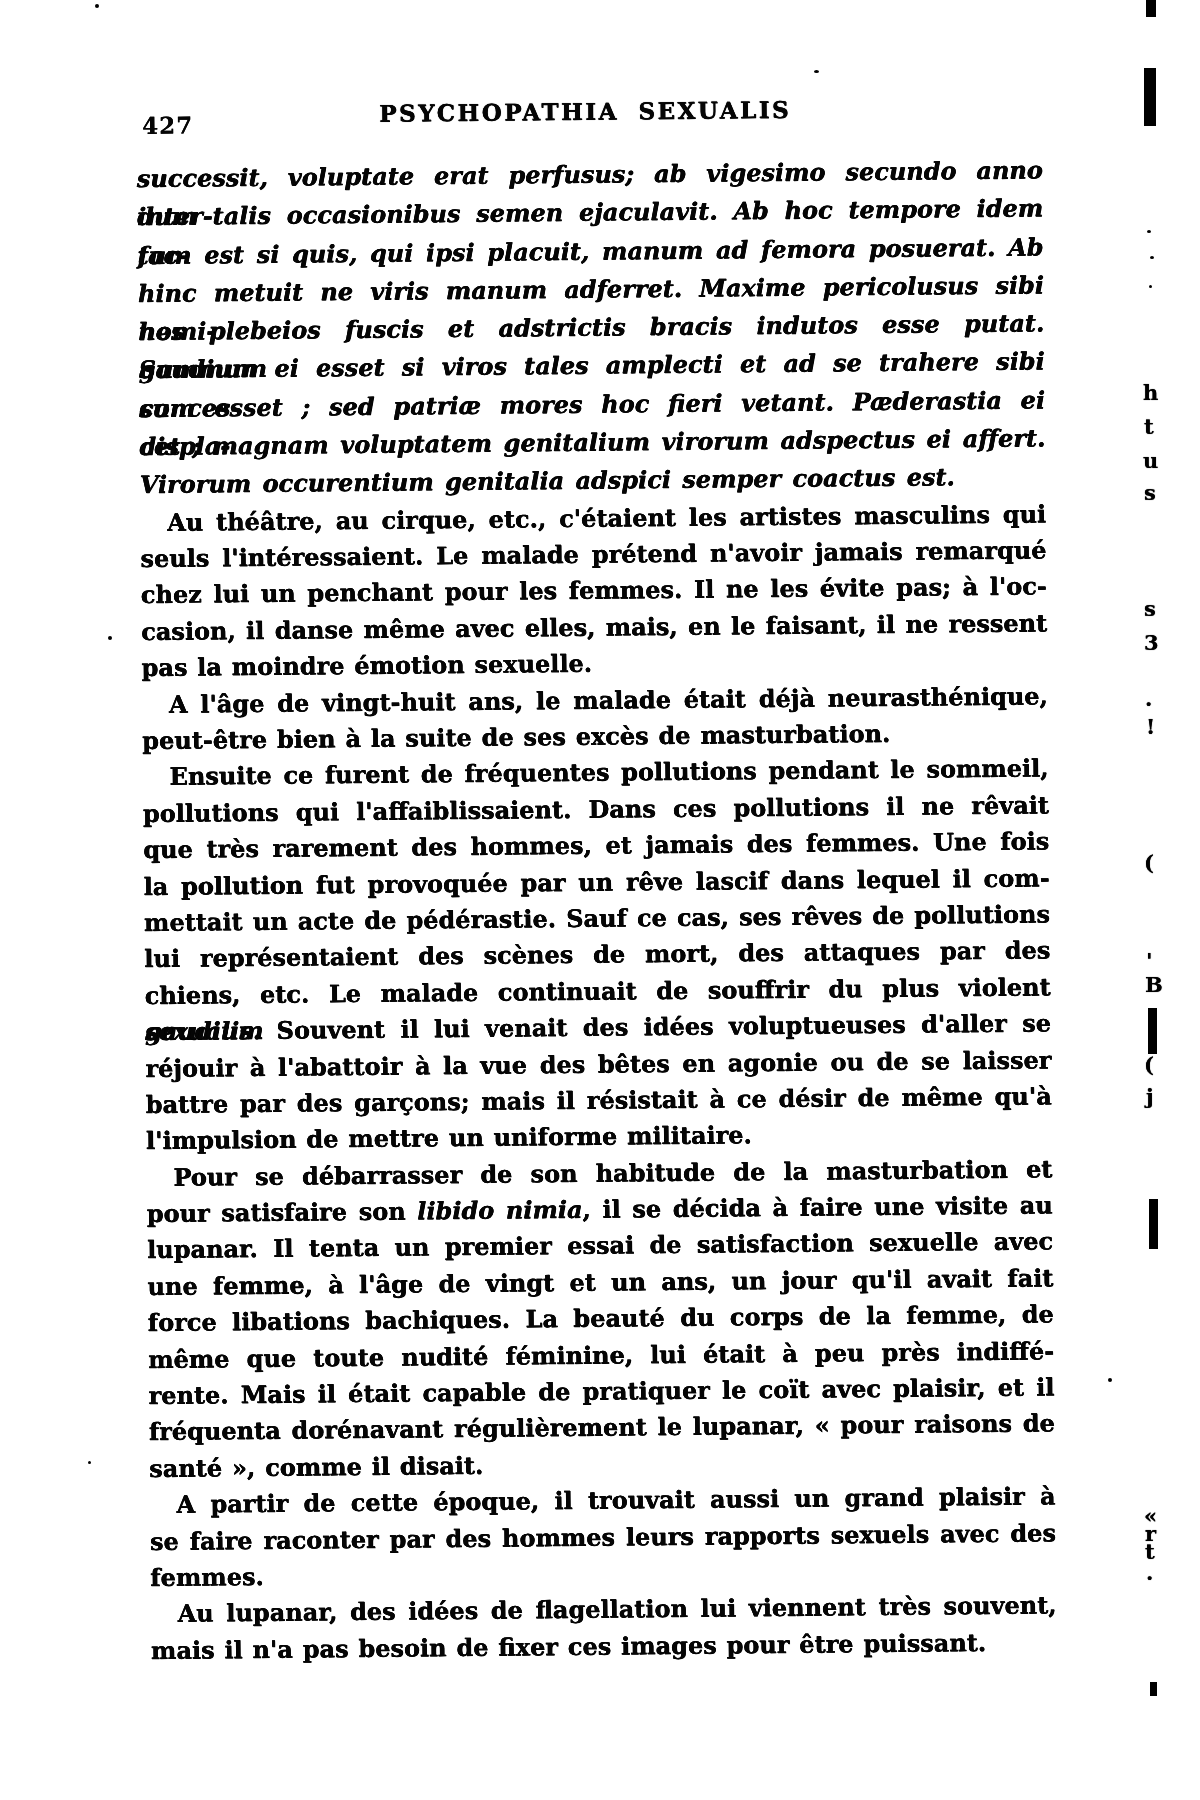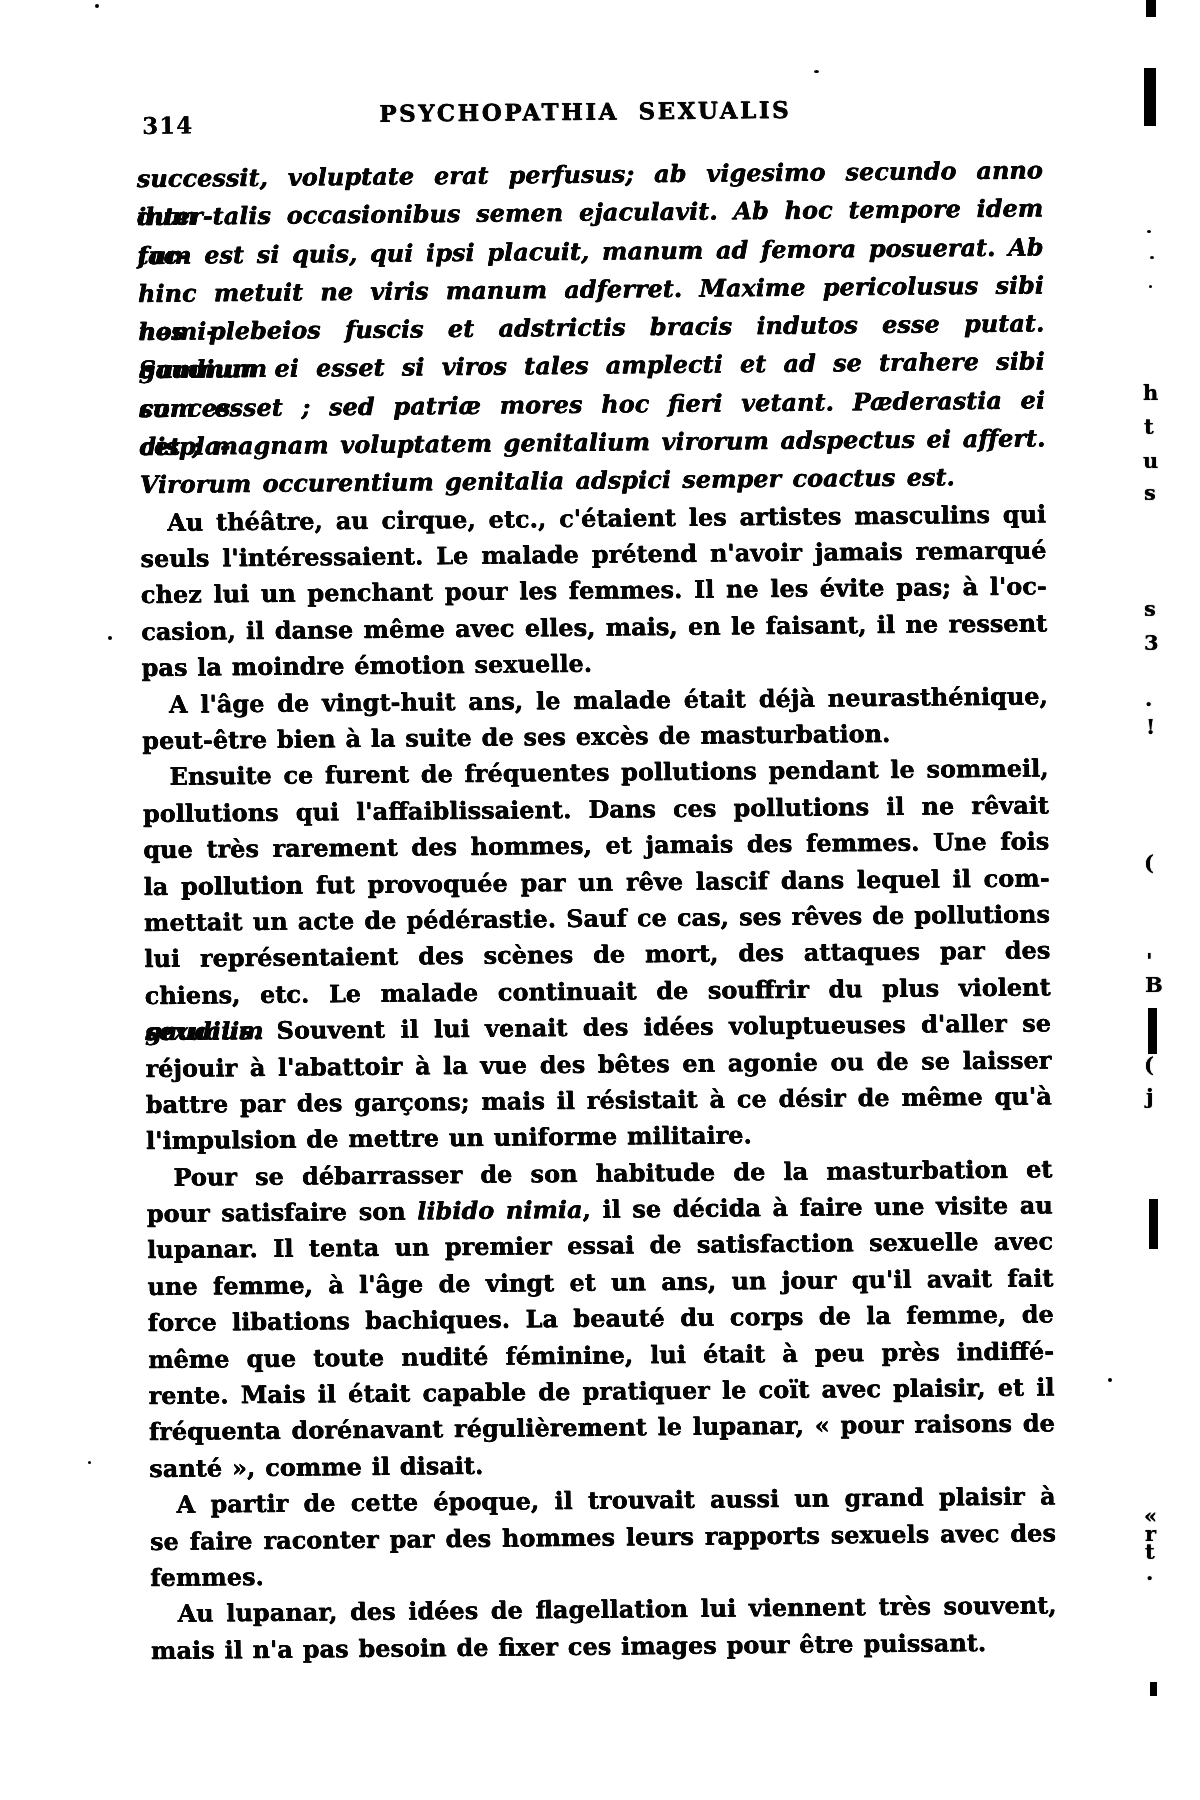--- a/index.html
+++ b/index.html
@@ -56,21 +56,21 @@
     text-shadow:0 0 0.8px #000;
   }
   .artifact.dot{border-radius:50%;}
 </style>
 </head>
 <body>
 
 <div class="page">
   <div class="scan">
     <div class="header-row">
-      <span class="page-number">314</span>
+      <span class="page-number">427</span>
       <span class="running-header">PSYCHOPATHIA SEXUALIS</span>
     </div>
     <div class="body-text">
         <div class="para latin">
           <div class="line"><span>successit, voluptate erat perfusus; ab vigesimo secundo anno inter-</span></div>
           <div class="line"><span>dum talis occasionibus semen ejaculavit. Ab hoc tempore idem fac-</span></div>
           <div class="line"><span>tum est si quis, qui ipsi placuit, manum ad femora posuerat. Ab</span></div>
           <div class="line"><span>hinc metuit ne viris manum adferret. Maxime pericolusus sibi homi-</span></div>
           <div class="line"><span>nes plebeios fuscis et adstrictis bracis indutos esse putat. Summum</span></div>
           <div class="line"><span>gaudium ei esset si viros tales amplecti et ad se trahere sibi conces-</span></div>

